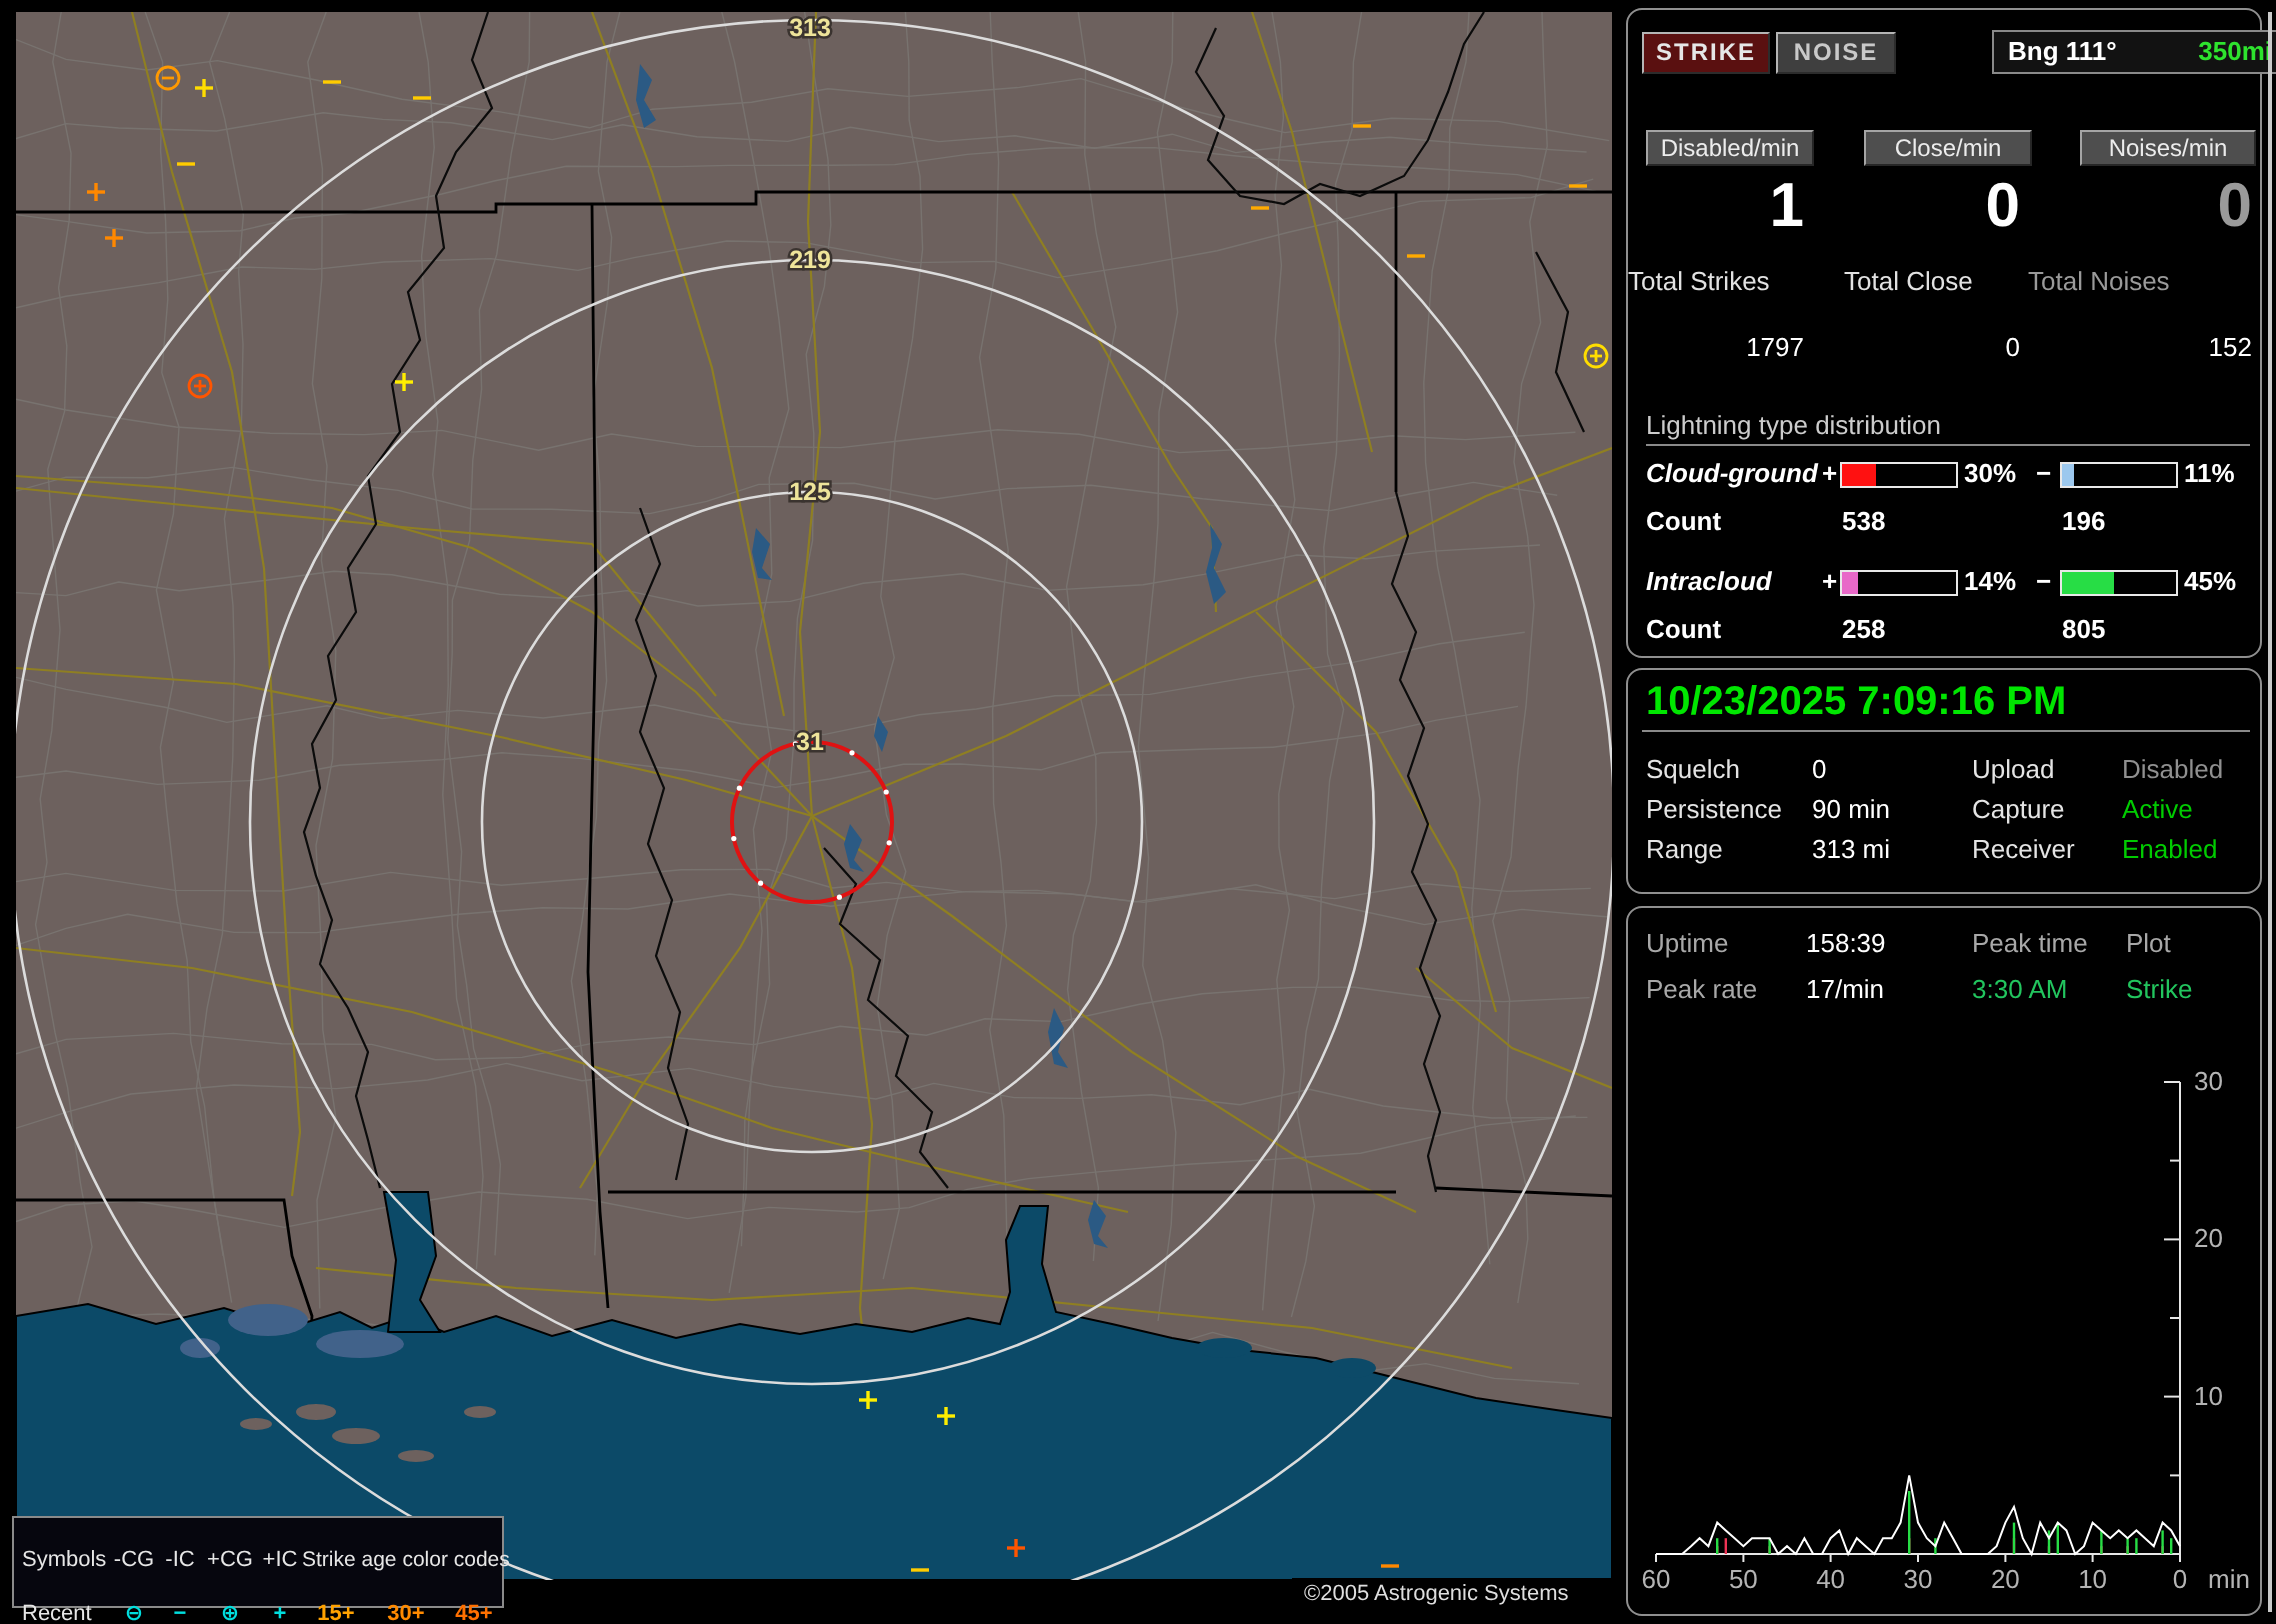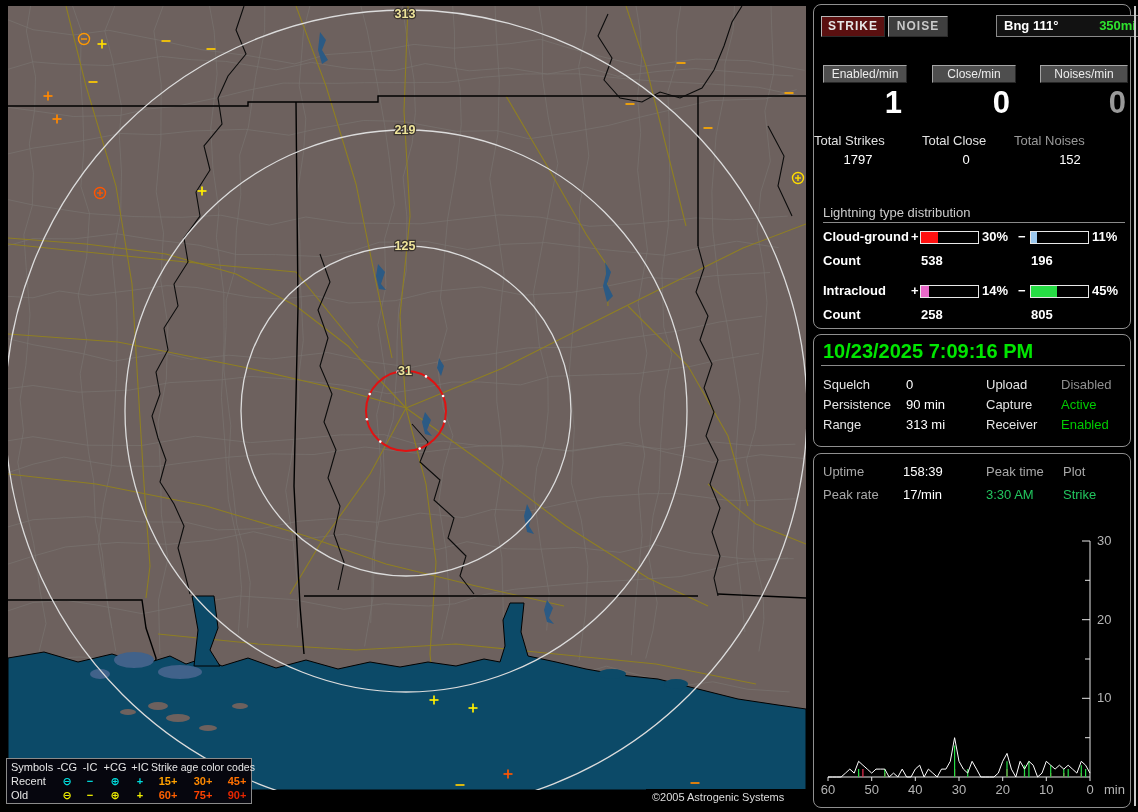--- a/index.html
+++ b/index.html
@@ -1,47 +1,47 @@
 <!DOCTYPE html>
 <html><head>
 <meta charset="utf-8">
 <style>
   html,body{margin:0;padding:0;background:#000;}
   #screen{position:relative;width:1138px;height:812px;background:#000;overflow:hidden;
     font-family:"Liberation Sans","DejaVu Sans",sans-serif;color:#fff;}
   #map{position:absolute;left:8px;top:6px;width:798px;height:784px;background:#d946ef;}
   #legend{position:absolute;left:6px;top:758px;width:246px;height:46px;background:#06060e;
     border:1px solid #8a8a8a;font-size:11px;color:#e6e6e6;padding:1px 0 0 4px;box-sizing:border-box;line-height:14px;}
-  .lg-row{white-space:nowrap;height:14px;}
+  .lg-row{white-space:nowrap;height:14px;margin-top:13px;}
   .lg-cell{display:inline-block;text-align:center;vertical-align:top;}
   #copyright{position:absolute;left:646px;top:789px;width:162px;height:17px;background:#000;
     color:#dedede;font-size:11px;line-height:17px;padding-left:6px;}
   #edge-line{position:absolute;left:1134px;top:6px;width:2px;height:800px;background:#c9c9c9;}
   .panel{position:absolute;left:813px;width:318px;background:#000;border:1px solid #8f8f8f;border-radius:8px;box-sizing:border-box;}
   #panel1{top:4px;height:325px;}
   #panel2{top:334px;height:113px;}
   #panel3{top:453px;height:355px;text-align:right;}
   .abs{position:absolute;}
   .btn{position:absolute;height:19px;line-height:19px;text-align:center;font-size:12px;font-weight:bold;
     border:1px solid;border-color:#b5b5b5 #2c2c2c #2c2c2c #b5b5b5;}
   #btn-strike{left:7px;top:11px;width:62px;background:#5a1010;color:#e6e6e6;letter-spacing:1px;}
   #btn-noise{left:74px;top:11px;width:58px;background:#3f3f3f;color:#c9c9c9;letter-spacing:1px;}
   #bng-box{left:182px;top:10px;width:132px;height:20px;line-height:20px;position:absolute;background:#121212;
     border:1px solid #8a8a8a;display:flex;justify-content:space-between;padding:0 7px;font-size:13px;font-weight:bold;}
   #bng-box .rng{color:#2ee32e;}
   .cheader{position:absolute;top:60px;height:16px;line-height:16px;background:#4e4e4e;color:#ececec;
     font-size:12px;text-align:center;border:1px solid;border-color:#a5a5a5 #262626 #262626 #a5a5a5;}
   .rate{position:absolute;top:80px;font-size:31px;font-weight:bold;text-align:right;color:#fff;}
   .tlabel{position:absolute;top:128px;font-size:13px;color:#e2e2e2;}
-  .tvalue{position:absolute;top:147px;font-size:13px;text-align:center;color:#fff;}
+  .tvalue{position:absolute;top:161px;font-size:13px;text-align:right;color:#fff;}
   .dim{color:#9a9a9a !important;}
   #dist-title{left:9px;top:200px;font-size:13px;color:#cccccc;}
   .hr{position:absolute;height:0;border-bottom:1px solid #8a8a8a;}
   .dist-row{position:absolute;left:0;width:100%;height:16px;font-size:13px;}
-  .dist-row .dl{position:absolute;left:9px;font-weight:bold;}
+  .dist-row .dl{position:absolute;left:9px;font-weight:bold;font-style:italic;}
   .dist-row .sp{position:absolute;left:97px;font-weight:bold;}
   .dist-row .sm{position:absolute;left:204px;font-weight:bold;}
   .bar{position:absolute;top:2px;width:57px;height:11px;border:1px solid #e8e8e8;background:#000;}
   .bar.b1{left:106px;} .bar.b2{left:216px;}
   .bar-fill{height:100%;width:0;}
   .dist-row .p1{position:absolute;left:168px;font-weight:bold;}
   .dist-row .p2{position:absolute;left:278px;font-weight:bold;}
   .count-row{position:absolute;left:0;width:100%;height:16px;font-size:13px;font-weight:bold;}
   .count-row .cl{position:absolute;left:9px;}
   .count-row .c1{position:absolute;left:107px;}
@@ -265,21 +265,21 @@
   <div id="copyright">©2005 Astrogenic Systems</div>
 
   <div class="panel" id="panel1">
     <div class="btn" id="btn-strike">STRIKE</div>
     <div class="btn" id="btn-noise">NOISE</div>
     <div id="bng-box">
       <span>Bng 111°</span>
       <span class="rng">350mi</span>
     </div>
 
-    <div class="cheader" style="left:9px;width:82px">Enabled/min</div>
+    <div class="cheader" style="left:9px;width:82px">Disabled/min</div>
     <div class="cheader" style="left:118px;width:82px">Close/min</div>
     <div class="cheader" style="left:226px;width:86px">Noises/min</div>
 
     <div class="rate" style="left:0;width:88px">1</div>
     <div class="rate" style="left:108px;width:88px">0</div>
     <div class="rate dim" style="left:222px;width:90px">0</div>
 
     <div class="tlabel" style="left:0;width:88px">Total Strikes</div>
     <div class="tlabel" style="left:108px;width:88px">Total Close</div>
     <div class="tlabel dim" style="left:200px;width:112px">Total Noises</div>

